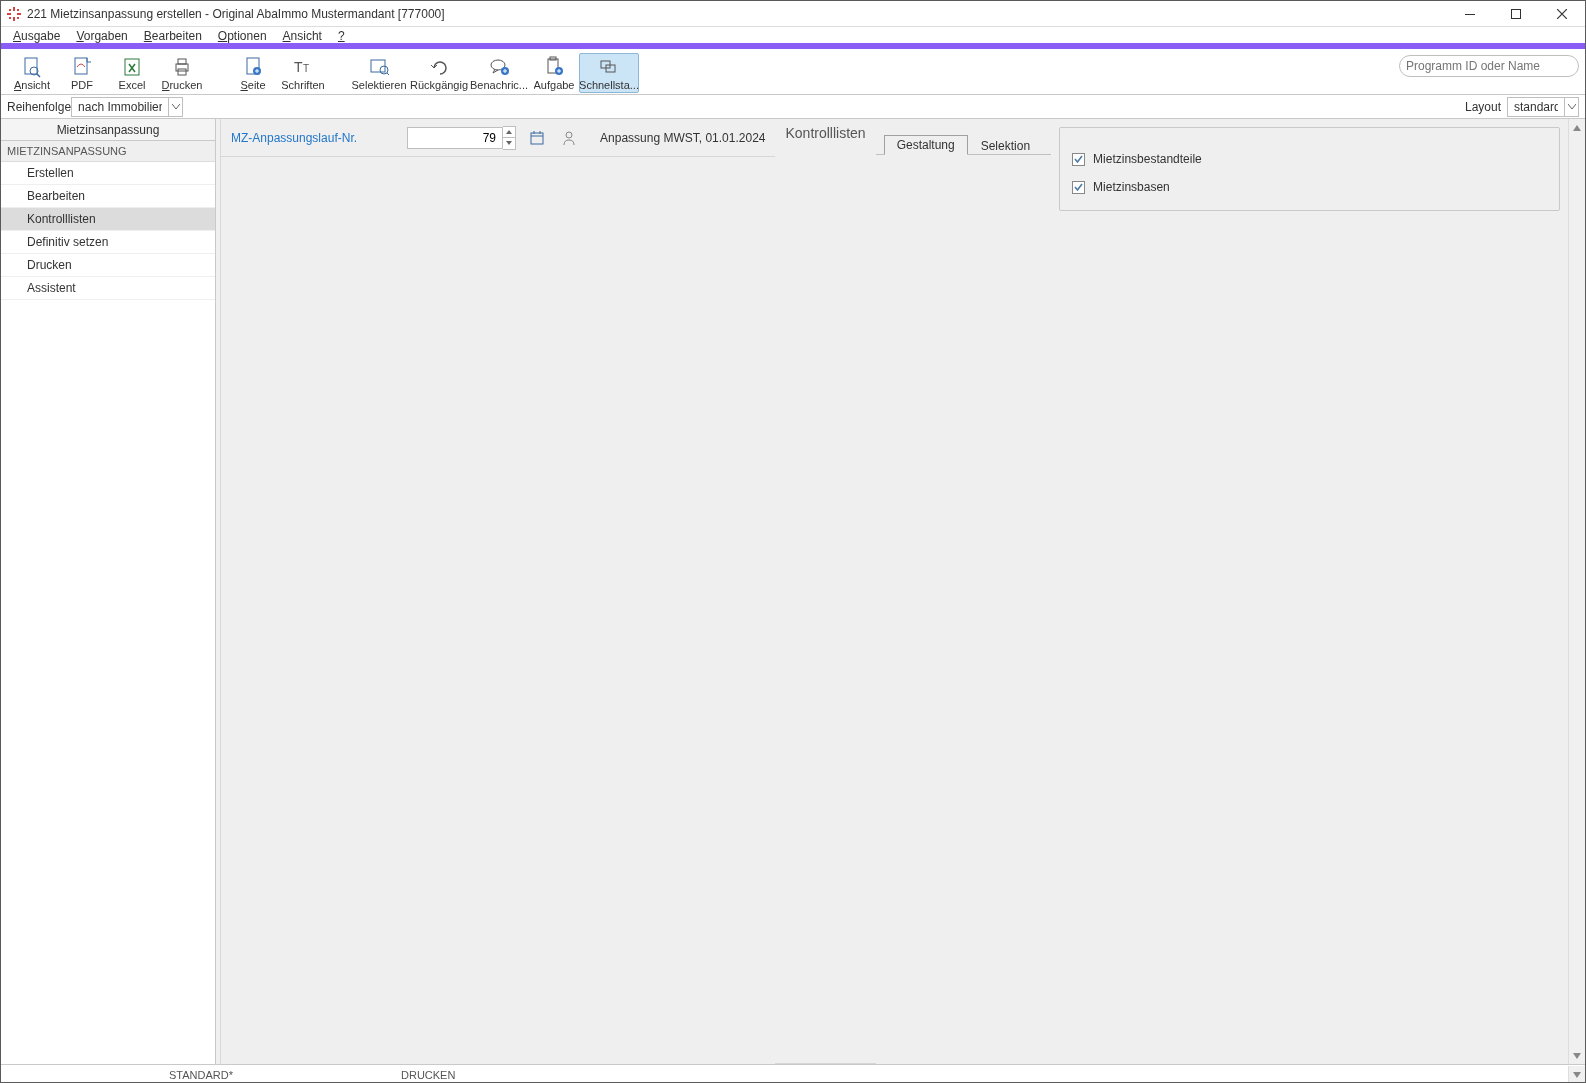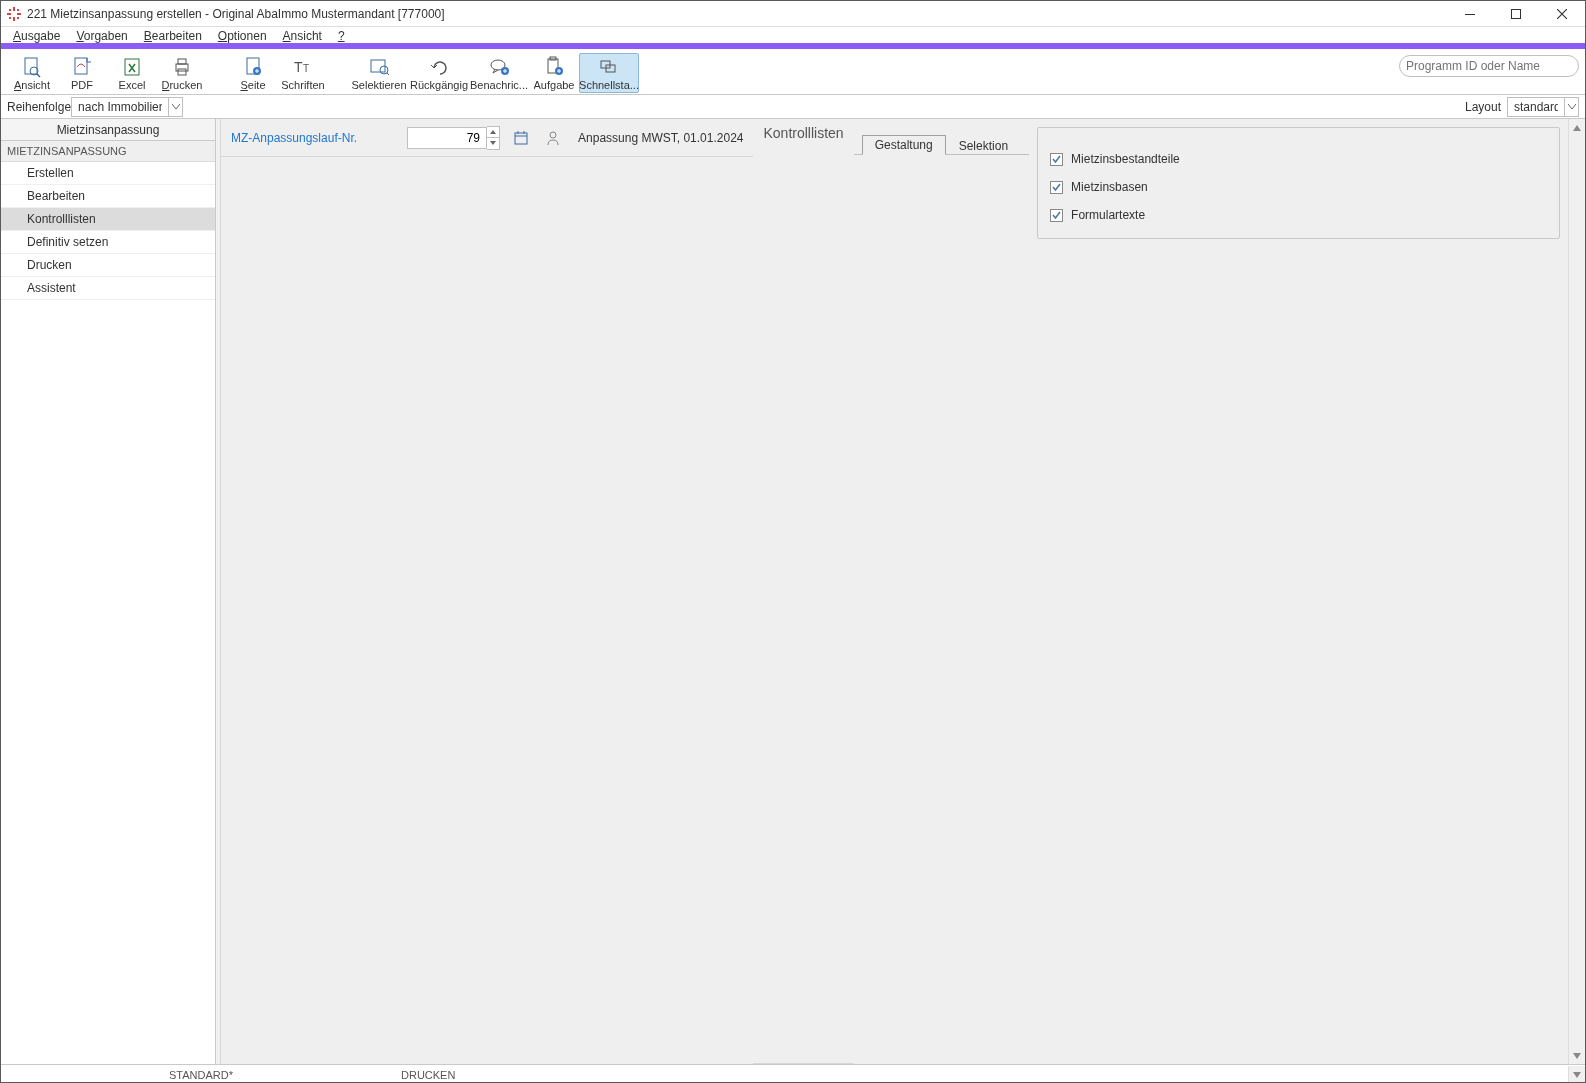--- a/index.html
+++ b/index.html
@@ -111,31 +111,31 @@
 
 .main { flex: 1; display: flex; flex-direction: row; background: #efefef; min-width: 0; }
 
 .context-row {
   display: flex; align-items: center; gap: 10px; padding: 6px 10px;
   border-bottom: 1px solid #d6d6d6; height: 38px;
 }
 .context-row .link { color: #2277cc; cursor: pointer; font-size: 12px; }
 .num-input-wrap { display: flex; align-items: center; margin-left: 40px; }
 .num-input {
-  width: 80px; height: 22px; border: 1px solid #bfbfbf; background: #fff;
+  width: 96px; height: 22px; border: 1px solid #bfbfbf; background: #fff;
   text-align: right; padding: 0 6px; font-size: 12px;
 }
 .spinner { display: flex; flex-direction: column; border: 1px solid #bfbfbf; border-left: none; }
 .spinner div { width: 12px; height: 11px; display: flex; align-items: center; justify-content: center; cursor: pointer; background: #fff; }
 .spinner div:first-child { border-bottom: 1px solid #bfbfbf; }
 .icon-btn {
   width: 22px; height: 22px; border: 1px solid transparent; display: flex;
   align-items: center; justify-content: center; cursor: pointer; border-radius: 2px;
 }
-.context-desc { margin-left: 4px; font-size: 12px; color: #333; }
+.context-desc { margin-left: 10px; font-size: 12px; color: #333; }
 
 .section-title {
   padding: 6px 10px; font-size: 14px; color: #555; border-bottom: 1px solid #d6d6d6;
 }
 
 .tabs-row {
   display: flex; align-items: flex-end; height: 24px; padding: 0 8px;
   border-bottom: 1px solid #c0c0c0; margin-top: 12px;
 }
 .tab {
@@ -445,28 +445,20 @@
               <span>Mietzinsbestandteile</span>
             </label>
             <label class="check-row">
               <span class="chk">
                   <svg width="9" height="9" viewBox="0 0 9 9">
                     <path d="M1 4 L3.5 7 L8 1" fill="none" stroke="#4a7aa8" stroke-width="1.6"></path>
                   </svg>
                 </span>
               <span>Mietzinsbasen</span>
             </label>
-            <label class="check-row">
-              <span class="chk">
-                  <svg width="9" height="9" viewBox="0 0 9 9">
-                    <path d="M1 4 L3.5 7 L8 1" fill="none" stroke="#4a7aa8" stroke-width="1.6"></path>
-                  </svg>
-                </span>
-              <span>Formulartexte</span>
-            </label>
           </div>
         </div>
         <div class="vscroll">
           <div class="sbtn">
               <svg width="8" height="6" viewBox="0 0 8 6">
                 <path d="M0 6 L4 0 L8 6 Z" fill="#888"></path>
               </svg>
             </div>
           <div class="sbtn">
               <svg width="8" height="6" viewBox="0 0 8 6">

